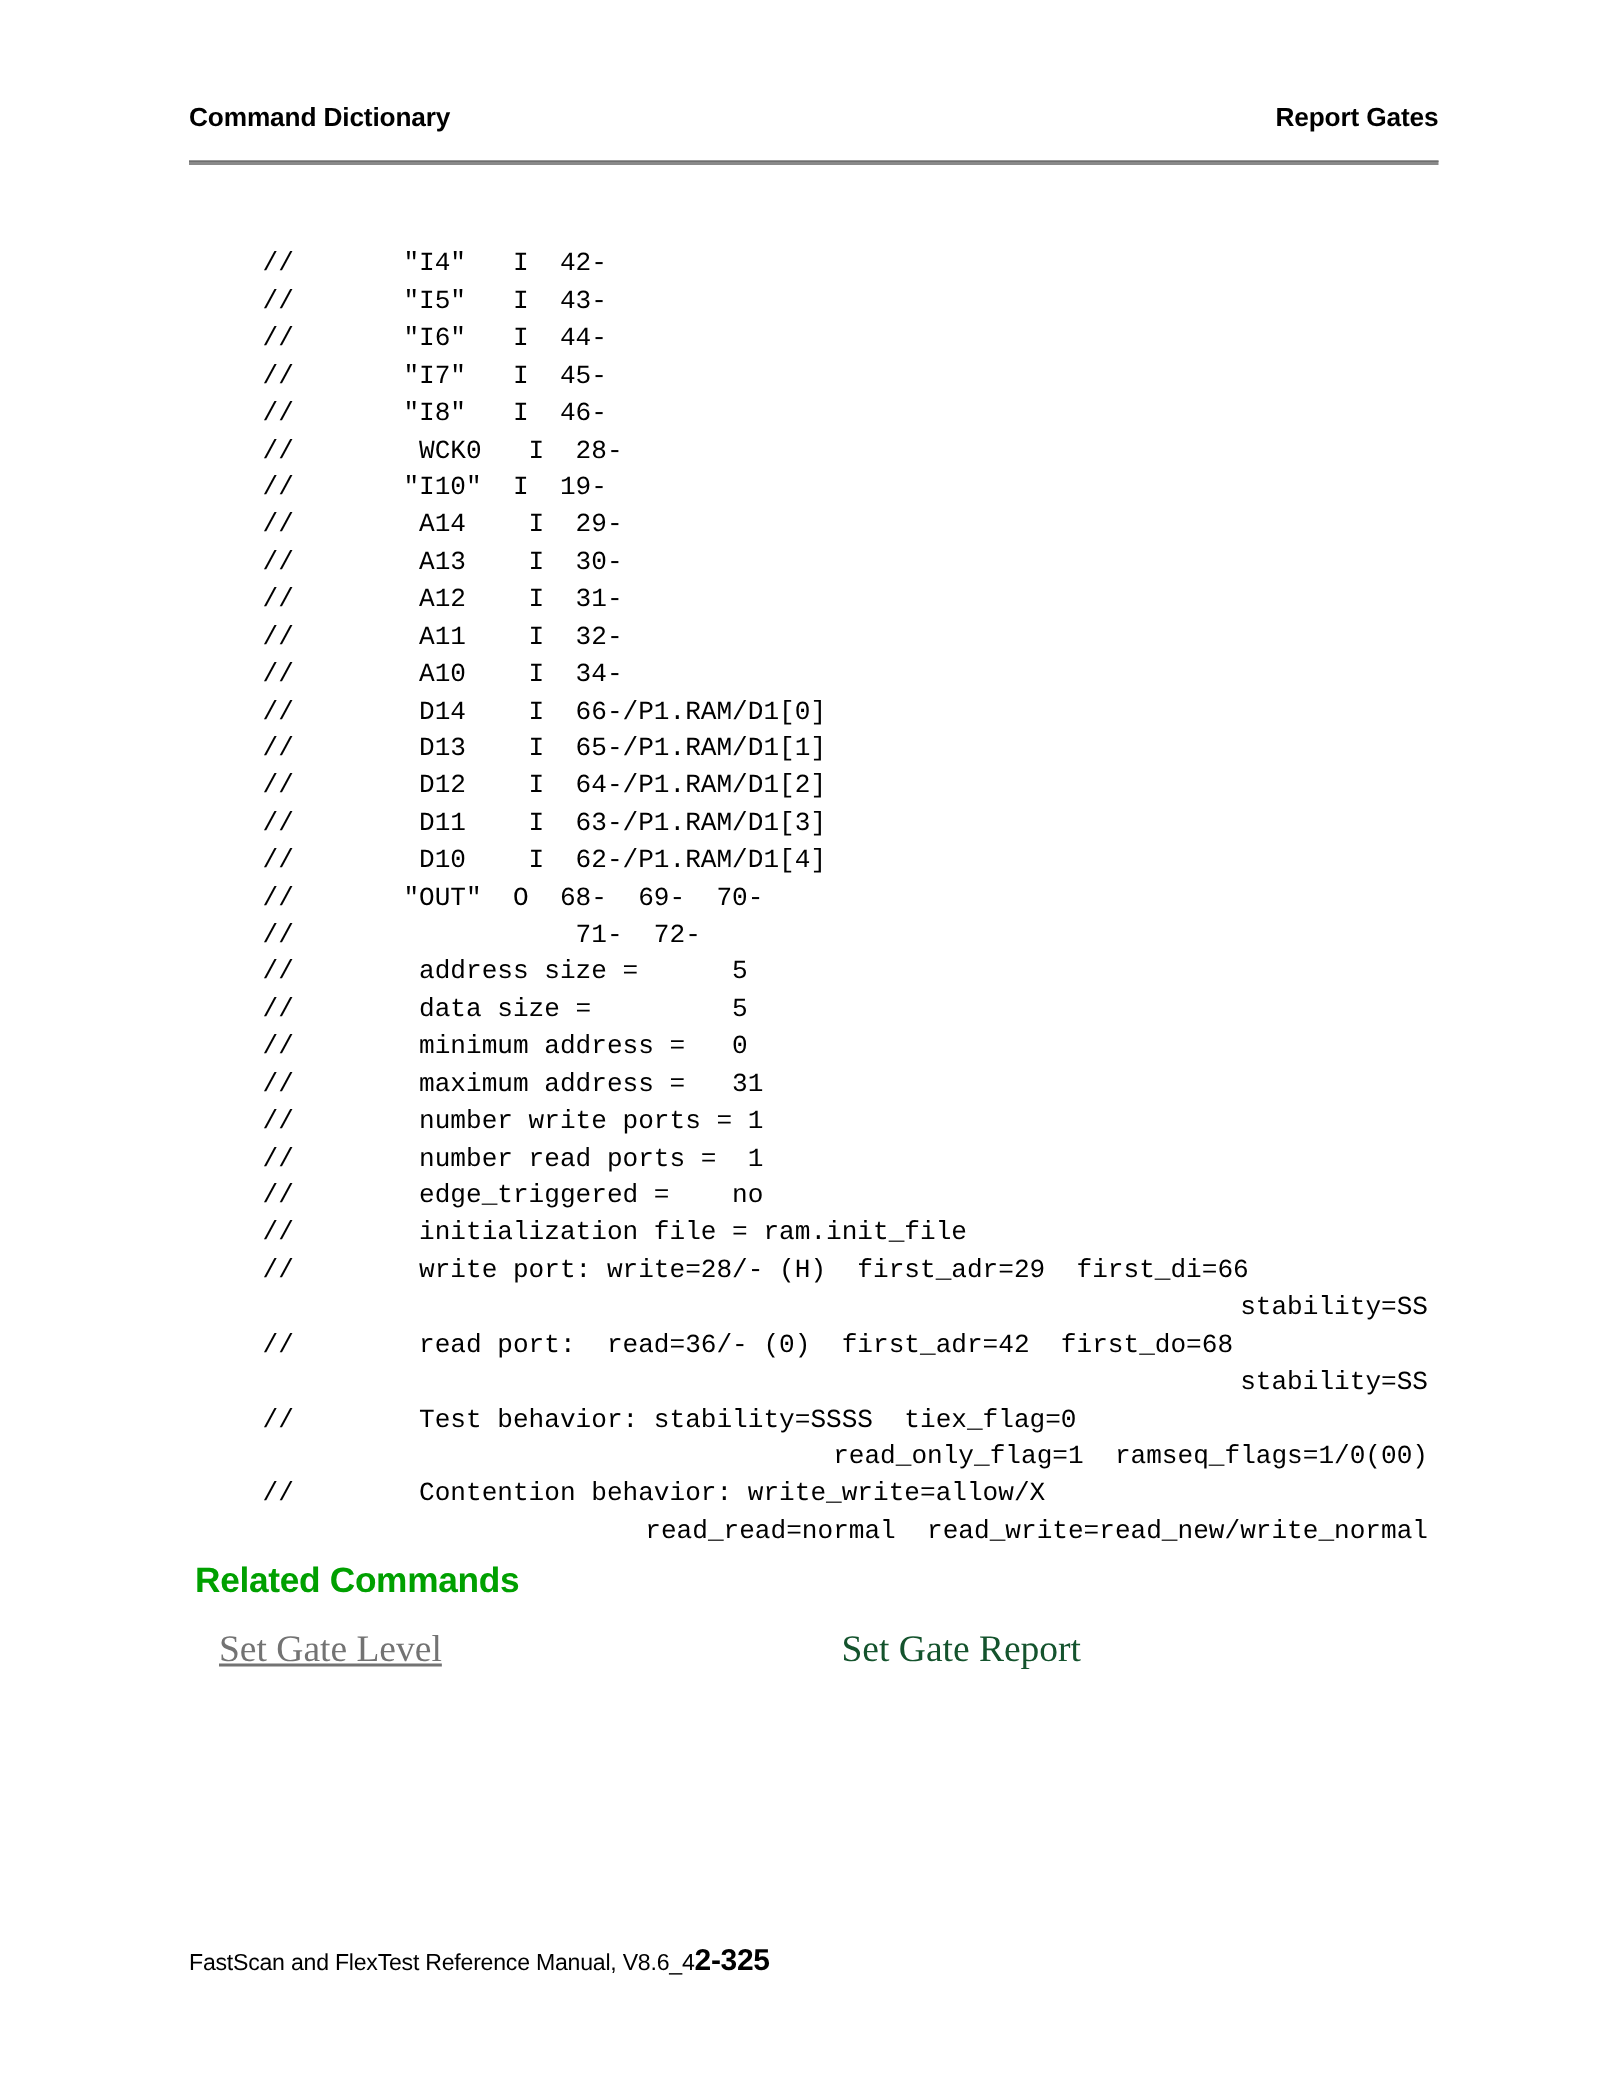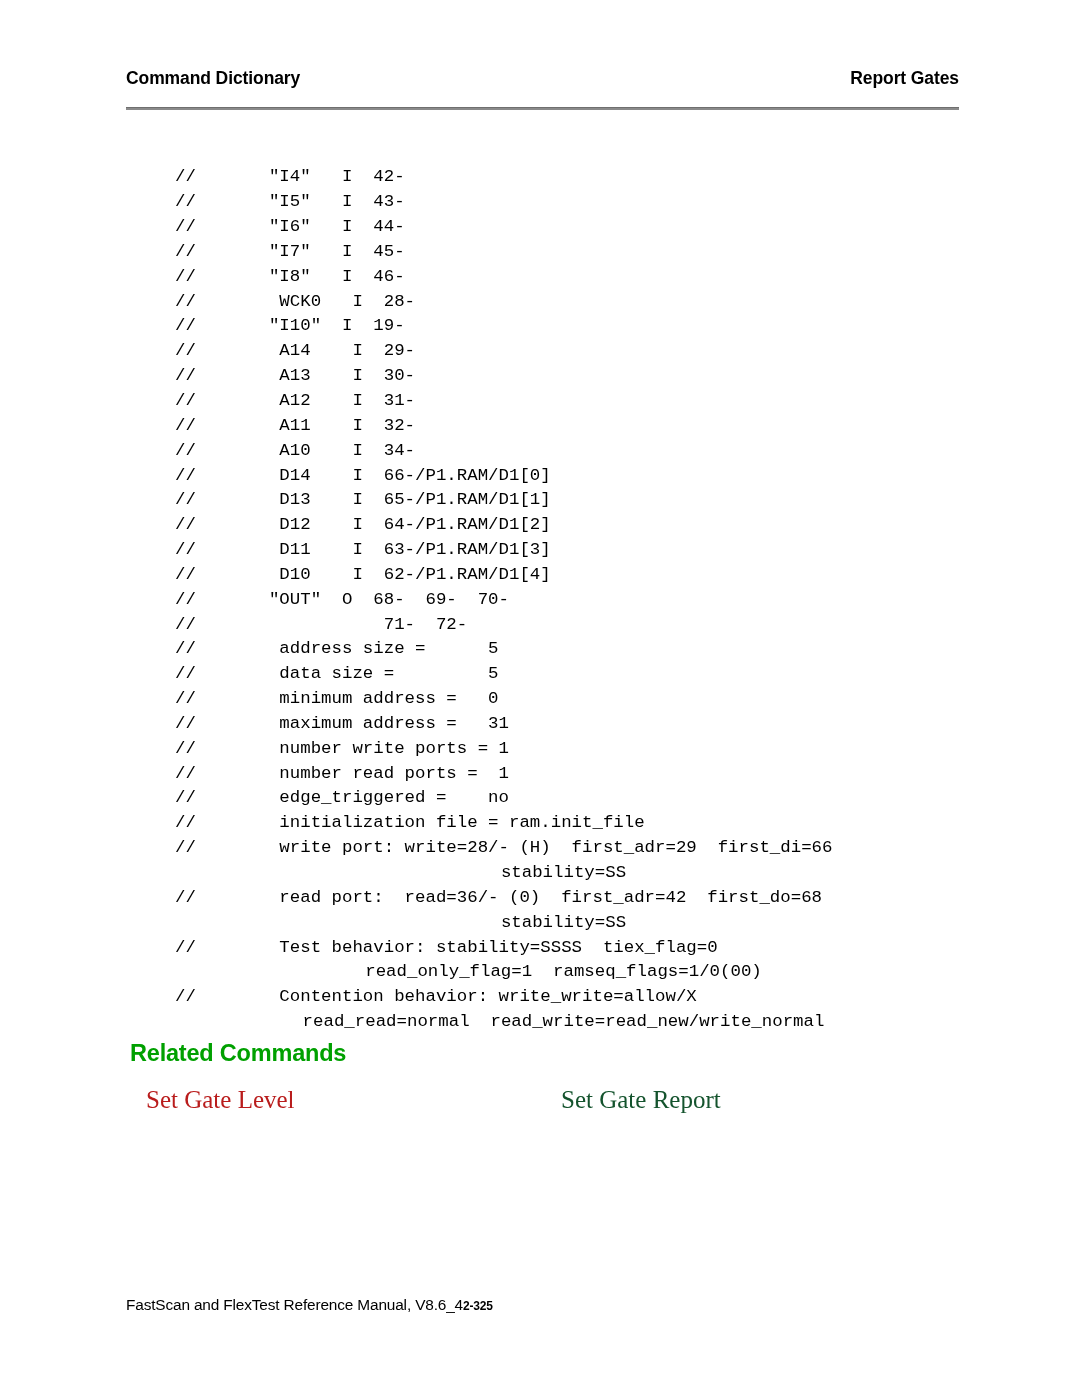--- a/index.html
+++ b/index.html
@@ -66,21 +66,21 @@
     white-space: pre;
     color: #000000;
     letter-spacing: 0px;
   }
   .code-line {
     display: block;
     white-space: pre;
     min-height: 24.85px;
   }
   .code-line.right-tail {
-    text-align: center;
+    text-align: right;
     padding-right: 13px;
   }
 
   
   .section-heading {
     position: absolute;
     left: 130px;
     top: 1040px;
     font-family: Liberation Sans, sans-serif;
     font-size: 23.5px;
@@ -118,21 +118,21 @@
   }
   .footer-text {
     font-family: "Liberation Sans", sans-serif;
     font-size: 15.4px;
     letter-spacing: -0.15px;
     color: #000000;
     white-space: nowrap;
   }
   .footer-page {
     font-family: "Liberation Sans", sans-serif;
-    font-size: 12px;
+    font-size: 20px;
     font-weight: bold;
     letter-spacing: -0.2px;
     color: #000000;
     white-space: nowrap;
   }
 </style>
 </head>
 <body>
 
 <div class="page">
@@ -142,21 +142,21 @@
     <span class="header-text">Report Gates</span>
   </div>
   <div class="header-rule"></div>
 
   <pre class="code-block" id="code-block"><span class="code-line">//       "I4"   I  42-</span><span class="code-line">//       "I5"   I  43-</span><span class="code-line">//       "I6"   I  44-</span><span class="code-line">//       "I7"   I  45-</span><span class="code-line">//       "I8"   I  46-</span><span class="code-line">//        WCK0   I  28-</span><span class="code-line">//       "I10"  I  19-</span><span class="code-line">//        A14    I  29-</span><span class="code-line">//        A13    I  30-</span><span class="code-line">//        A12    I  31-</span><span class="code-line">//        A11    I  32-</span><span class="code-line">//        A10    I  34-</span><span class="code-line">//        D14    I  66-/P1.RAM/D1[0]</span><span class="code-line">//        D13    I  65-/P1.RAM/D1[1]</span><span class="code-line">//        D12    I  64-/P1.RAM/D1[2]</span><span class="code-line">//        D11    I  63-/P1.RAM/D1[3]</span><span class="code-line">//        D10    I  62-/P1.RAM/D1[4]</span><span class="code-line">//       "OUT"  O  68-  69-  70-</span><span class="code-line">//                  71-  72-</span><span class="code-line">//        address size =      5</span><span class="code-line">//        data size =         5</span><span class="code-line">//        minimum address =   0</span><span class="code-line">//        maximum address =   31</span><span class="code-line">//        number write ports = 1</span><span class="code-line">//        number read ports =  1</span><span class="code-line">//        edge_triggered =    no</span><span class="code-line">//        initialization file = ram.init_file</span><span class="code-line">//        write port: write=28/- (H)  first_adr=29  first_di=66</span><span class="code-line right-tail">stability=SS</span><span class="code-line">//        read port:  read=36/- (0)  first_adr=42  first_do=68</span><span class="code-line right-tail">stability=SS</span><span class="code-line">//        Test behavior: stability=SSSS  tiex_flag=0</span><span class="code-line right-tail">read_only_flag=1  ramseq_flags=1/0(00)</span><span class="code-line">//        Contention behavior: write_write=allow/X</span><span class="code-line right-tail">read_read=normal  read_write=read_new/write_normal</span></pre>
 
   <div class="section-heading" style="color: rgb(0, 160, 0);">Related Commands</div>
 
   <div class="related-links">
     <div class="link-row">
-      <a class="doc-link link-col-1" href="#" style="color: #b91c1c;">Set Gate Level</a>
+      <a class="doc-link link-col-1" href="#" style="color: #737373; text-decoration: underline;">Set Gate Level</a>
       <a class="doc-link" href="#" style="color: #14532d;">Set Gate Report</a>
     </div>
   </div>
 
   <div class="page-footer">
     <span class="footer-text">FastScan and FlexTest Reference Manual, V8.6_4</span>
     <span class="footer-page">2-325</span>
   </div>
 
 </div>

